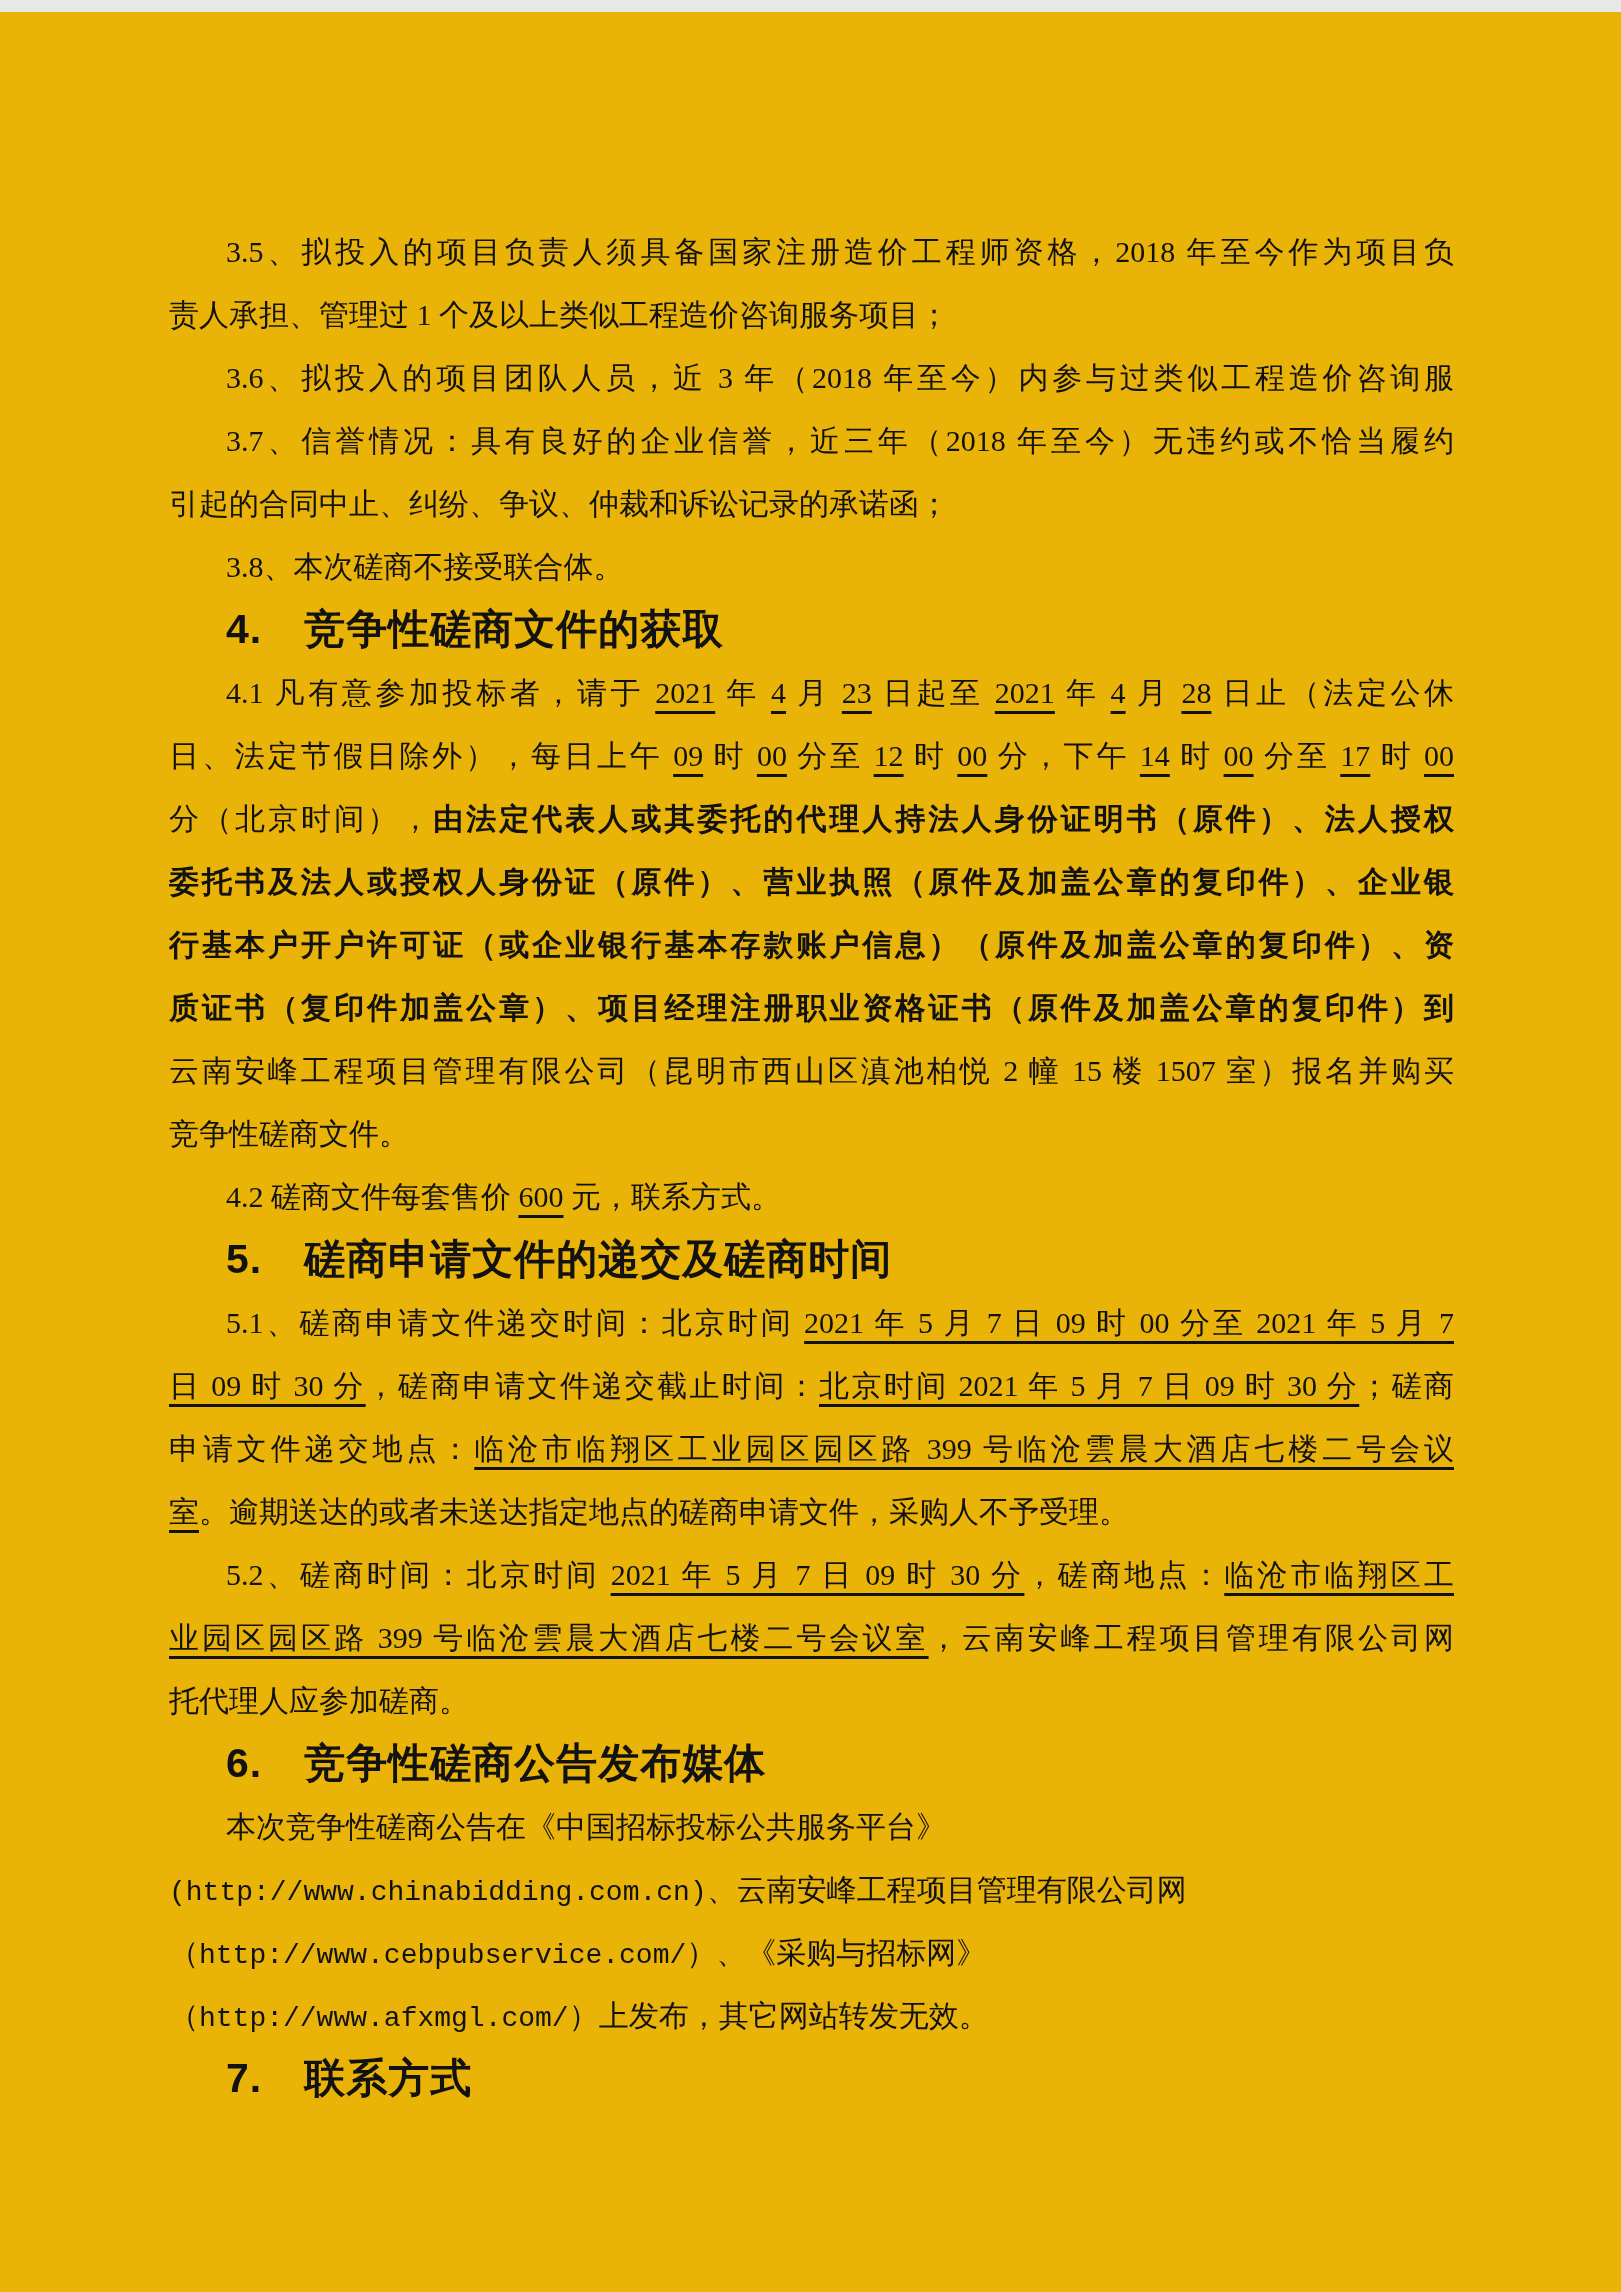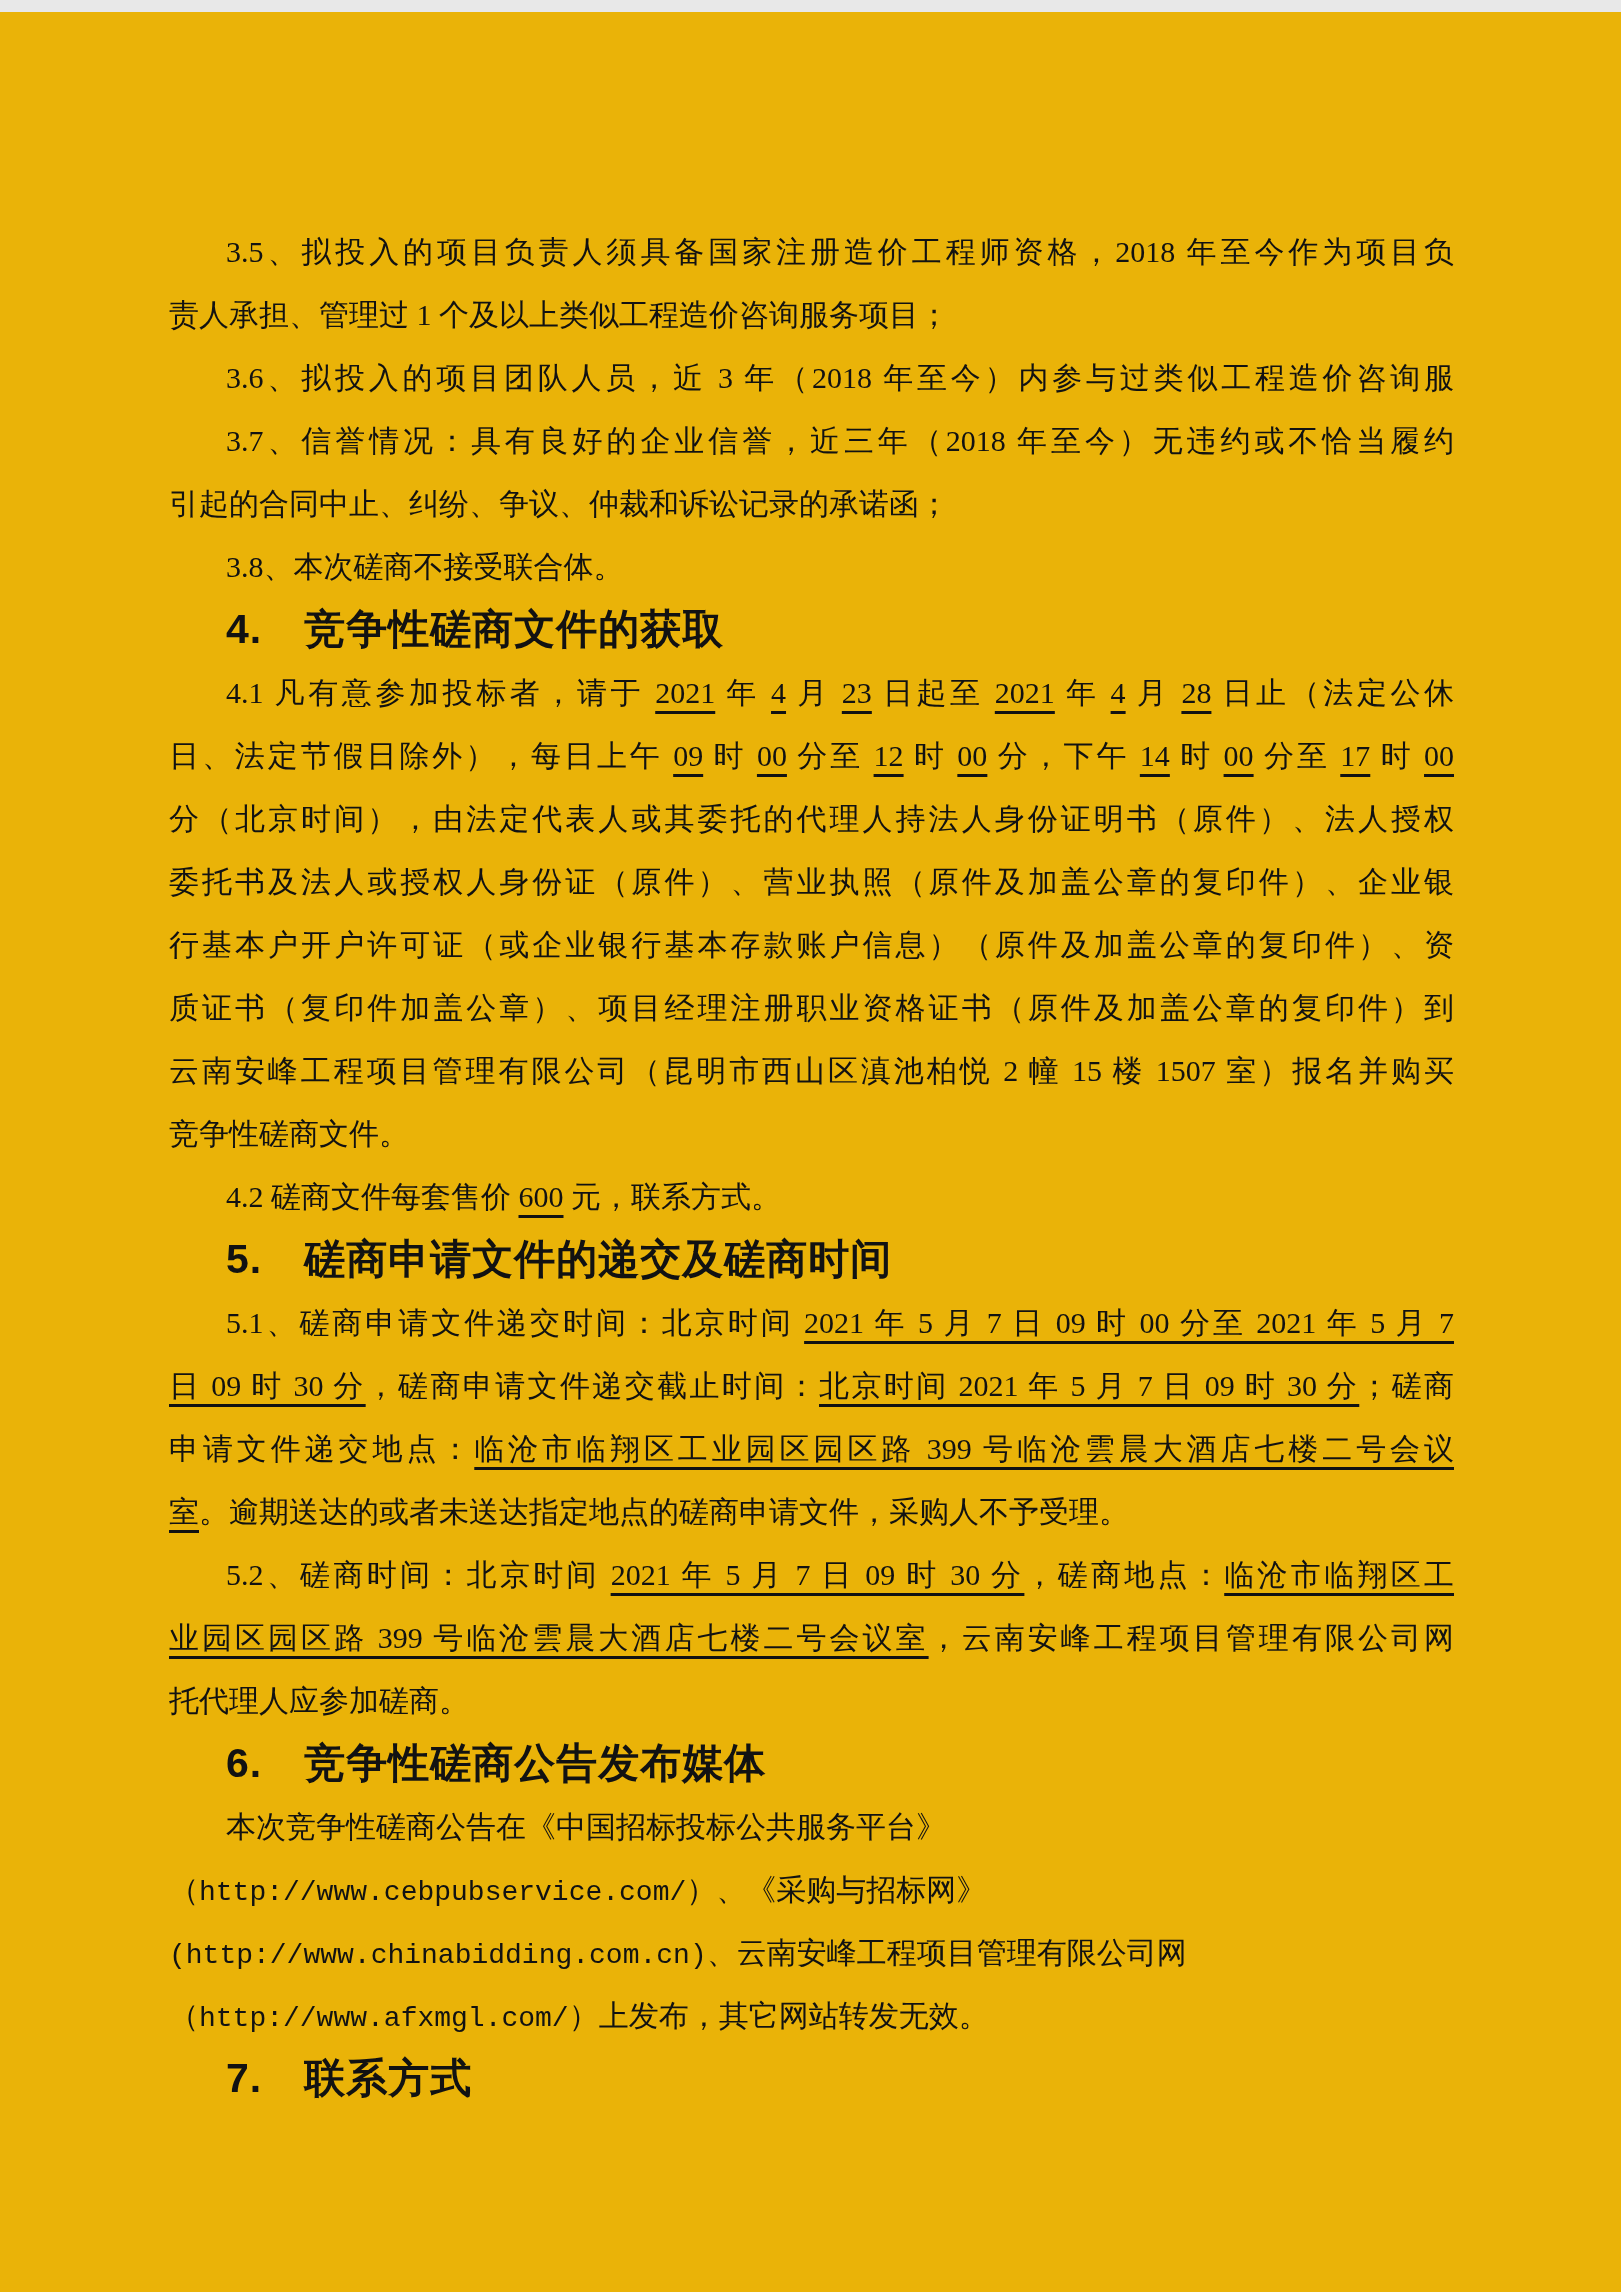--- a/index.html
+++ b/index.html
@@ -23,21 +23,21 @@
   }
   .line.indent{padding-left:57px;}
   .line.justify{text-align:justify;text-align-last:justify;}
   .line.heading{
     font-family:"Liberation Sans","DejaVu Sans",sans-serif;
     font-weight:bold;
     font-size:41px;
     letter-spacing:1px;
   }
   .seg{white-space:inherit;}
-  .seg.bold{font-weight:normal;}
+  .seg.bold{font-weight:bold;}
   .seg.underline{
     text-decoration-line:underline;
     text-decoration-thickness:2.9px;
     text-underline-offset:7.8px;
   }
   .seg.mono{
     font-family:"Liberation Mono","DejaVu Sans Mono",monospace;
     font-size:28px;
   }
 </style>
@@ -65,19 +65,19 @@
       <div class="line indent heading"><span class="seg">5.　磋商申请文件的递交及磋商时间</span></div>
       <div class="line indent justify"><span class="seg">5.1、磋商申请文件递交时间：北京时间 </span><span class="seg underline">2021 年 5 月 7 日 09 时 00 分至 2021 年 5 月 7</span></div>
       <div class="line justify"><span class="seg underline">日 09 时 30 分</span><span class="seg">，磋商申请文件递交截止时间：</span><span class="seg underline">北京时间 2021 年 5 月 7 日 09 时 30 分</span><span class="seg">；磋商</span></div>
       <div class="line justify"><span class="seg">申请文件递交地点：</span><span class="seg underline">临沧市临翔区工业园区园区路 399 号临沧雲晨大酒店七楼二号会议</span></div>
       <div class="line"><span class="seg underline">室</span><span class="seg">。逾期送达的或者未送达指定地点的磋商申请文件，采购人不予受理。</span></div>
       <div class="line indent justify"><span class="seg">5.2、磋商时间：北京时间 </span><span class="seg underline">2021 年 5 月 7 日 09 时 30 分</span><span class="seg">，磋商地点：</span><span class="seg underline">临沧市临翔区工</span></div>
       <div class="line justify"><span class="seg underline">业园区园区路 399 号临沧雲晨大酒店七楼二号会议室</span><span class="seg">，云南安峰工程项目管理有限公司网</span></div>
       <div class="line"><span class="seg">托代理人应参加磋商。</span></div>
       <div class="line indent heading"><span class="seg">6.　竞争性磋商公告发布媒体</span></div>
       <div class="line indent"><span class="seg">本次竞争性磋商公告在《中国招标投标公共服务平台》</span></div>
+      <div class="line"><span class="seg mono">(http://www.chinabidding.com.cn)</span><span class="seg">、云南安峰工程项目管理有限公司网</span></div>
       <div class="line"><span class="seg">（</span><span class="seg mono">http://www.cebpubservice.com/</span><span class="seg">）、《采购与招标网》</span></div>
-      <div class="line"><span class="seg mono">(http://www.chinabidding.com.cn)</span><span class="seg">、云南安峰工程项目管理有限公司网</span></div>
       <div class="line"><span class="seg">（</span><span class="seg mono">http://www.afxmgl.com/</span><span class="seg">）上发布，其它网站转发无效。</span></div>
       <div class="line indent heading"><span class="seg">7.　联系方式</span></div>
     </div>
 </div>
 
 
 </body></html>

